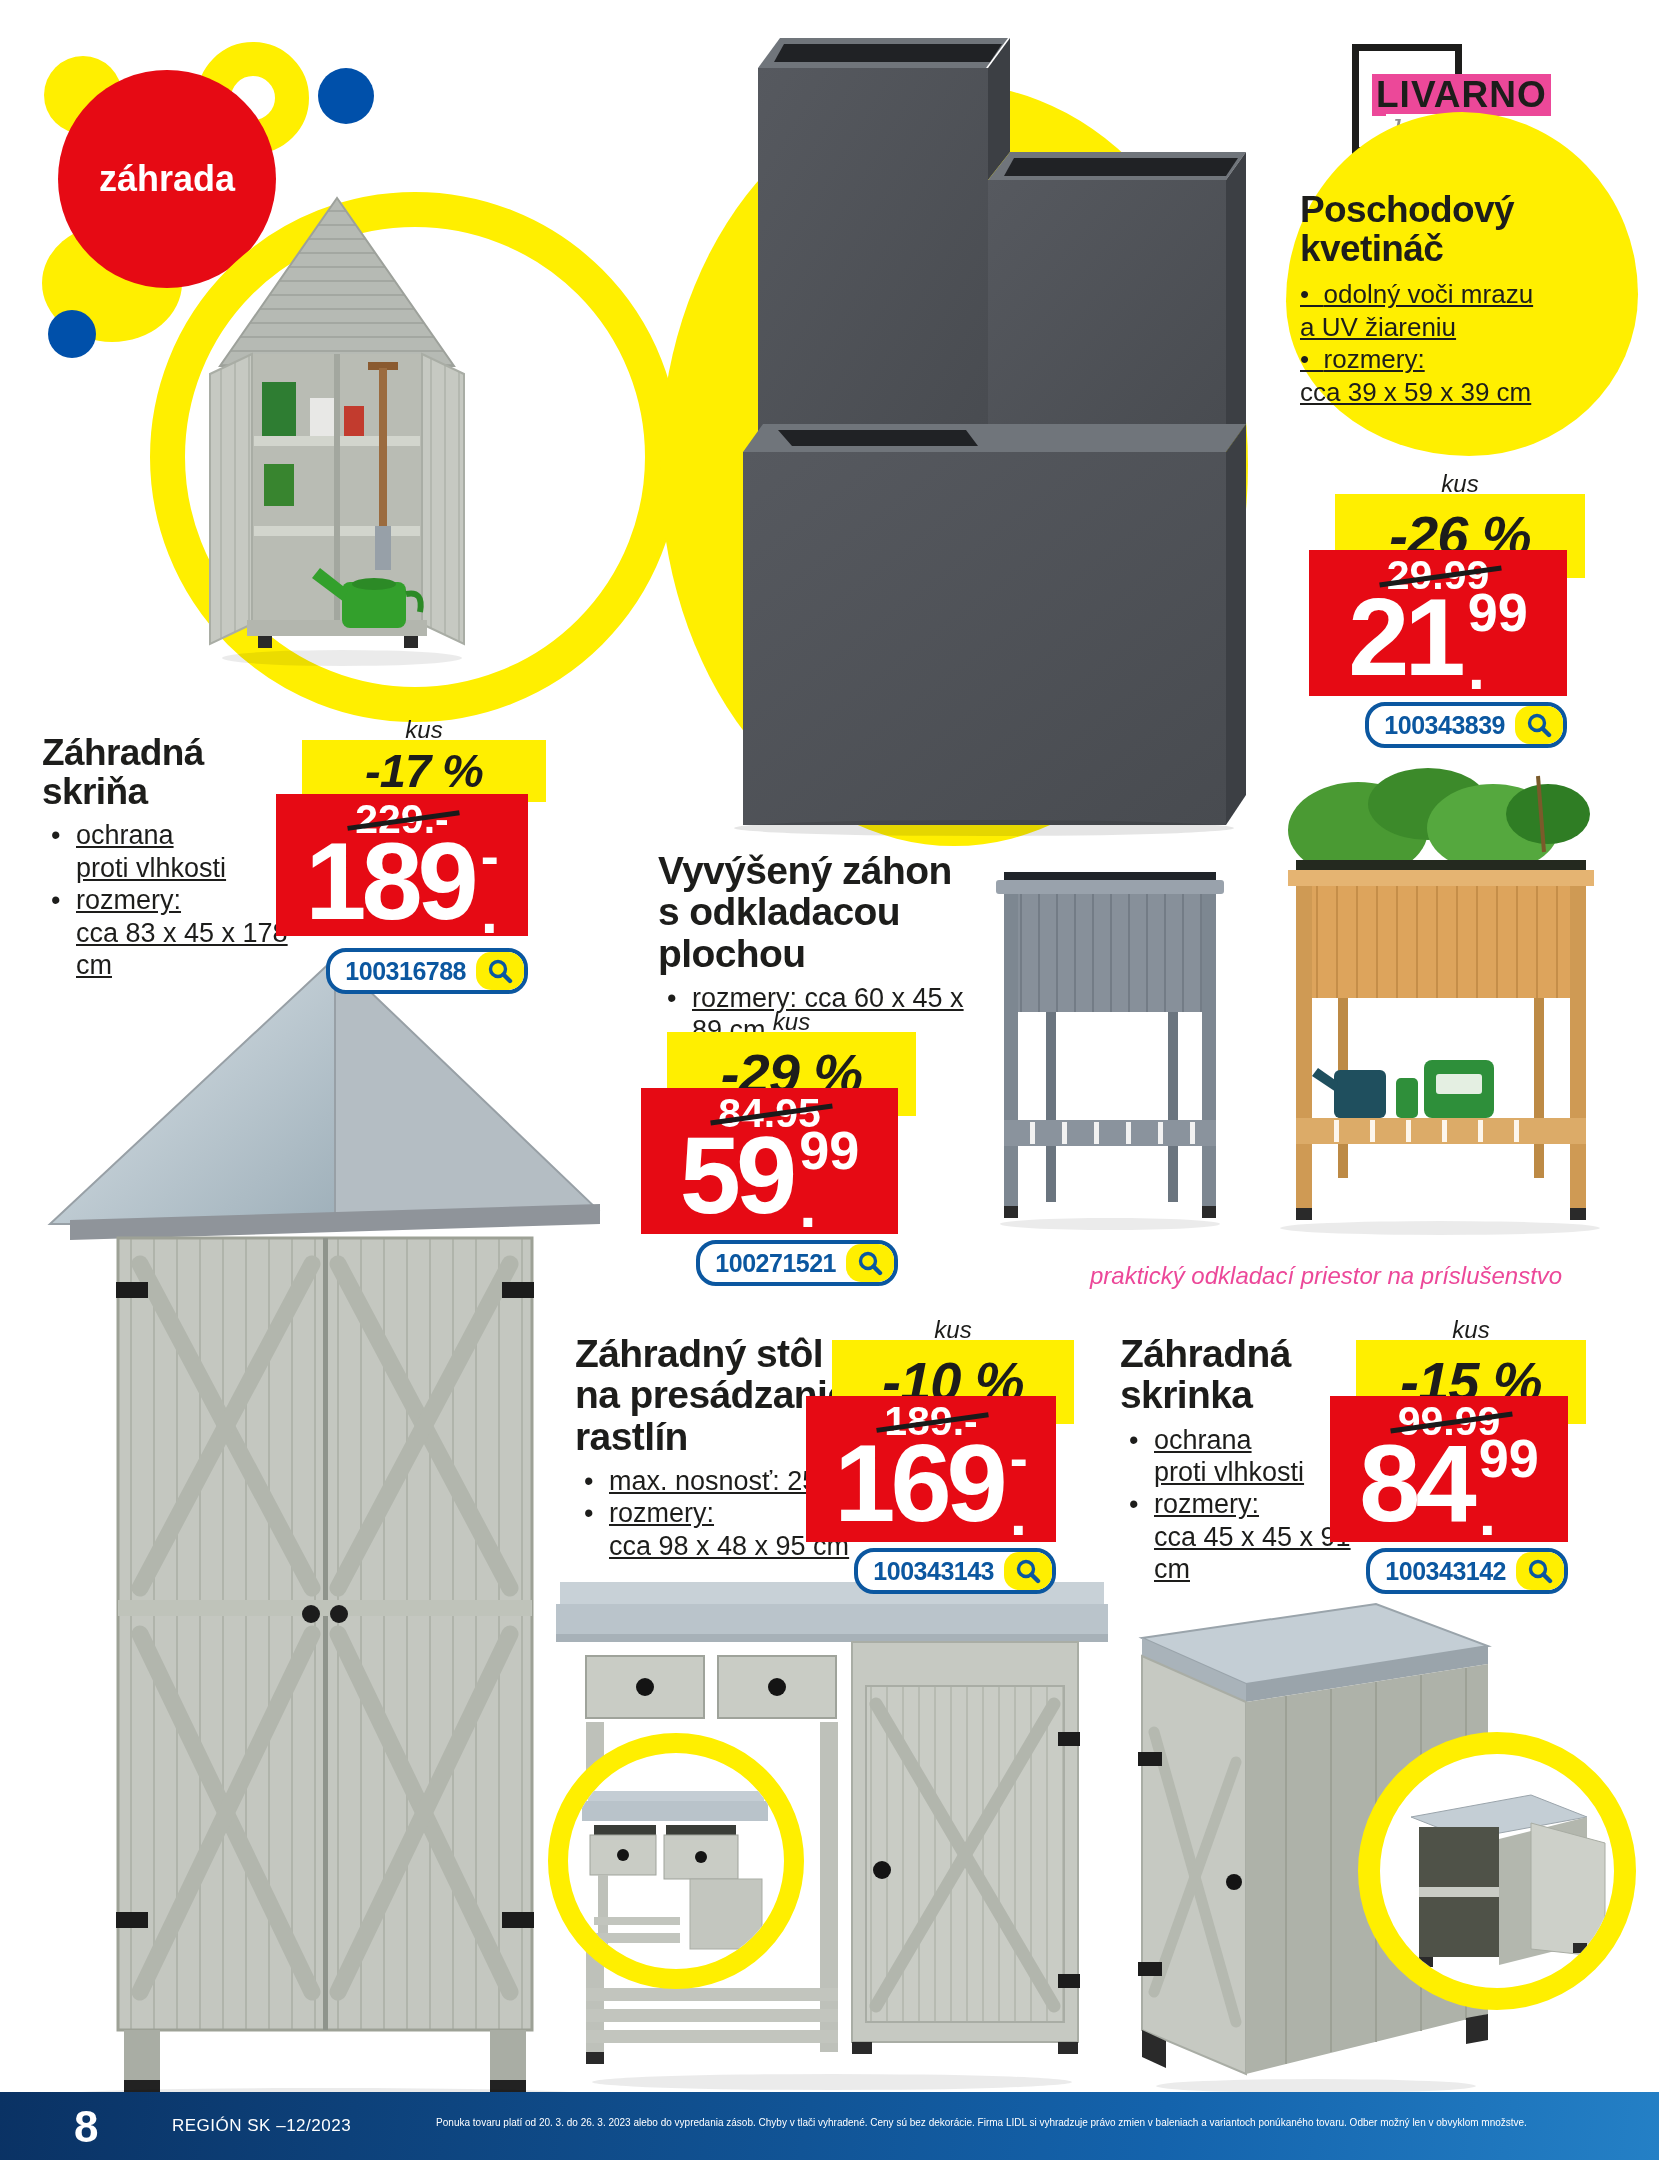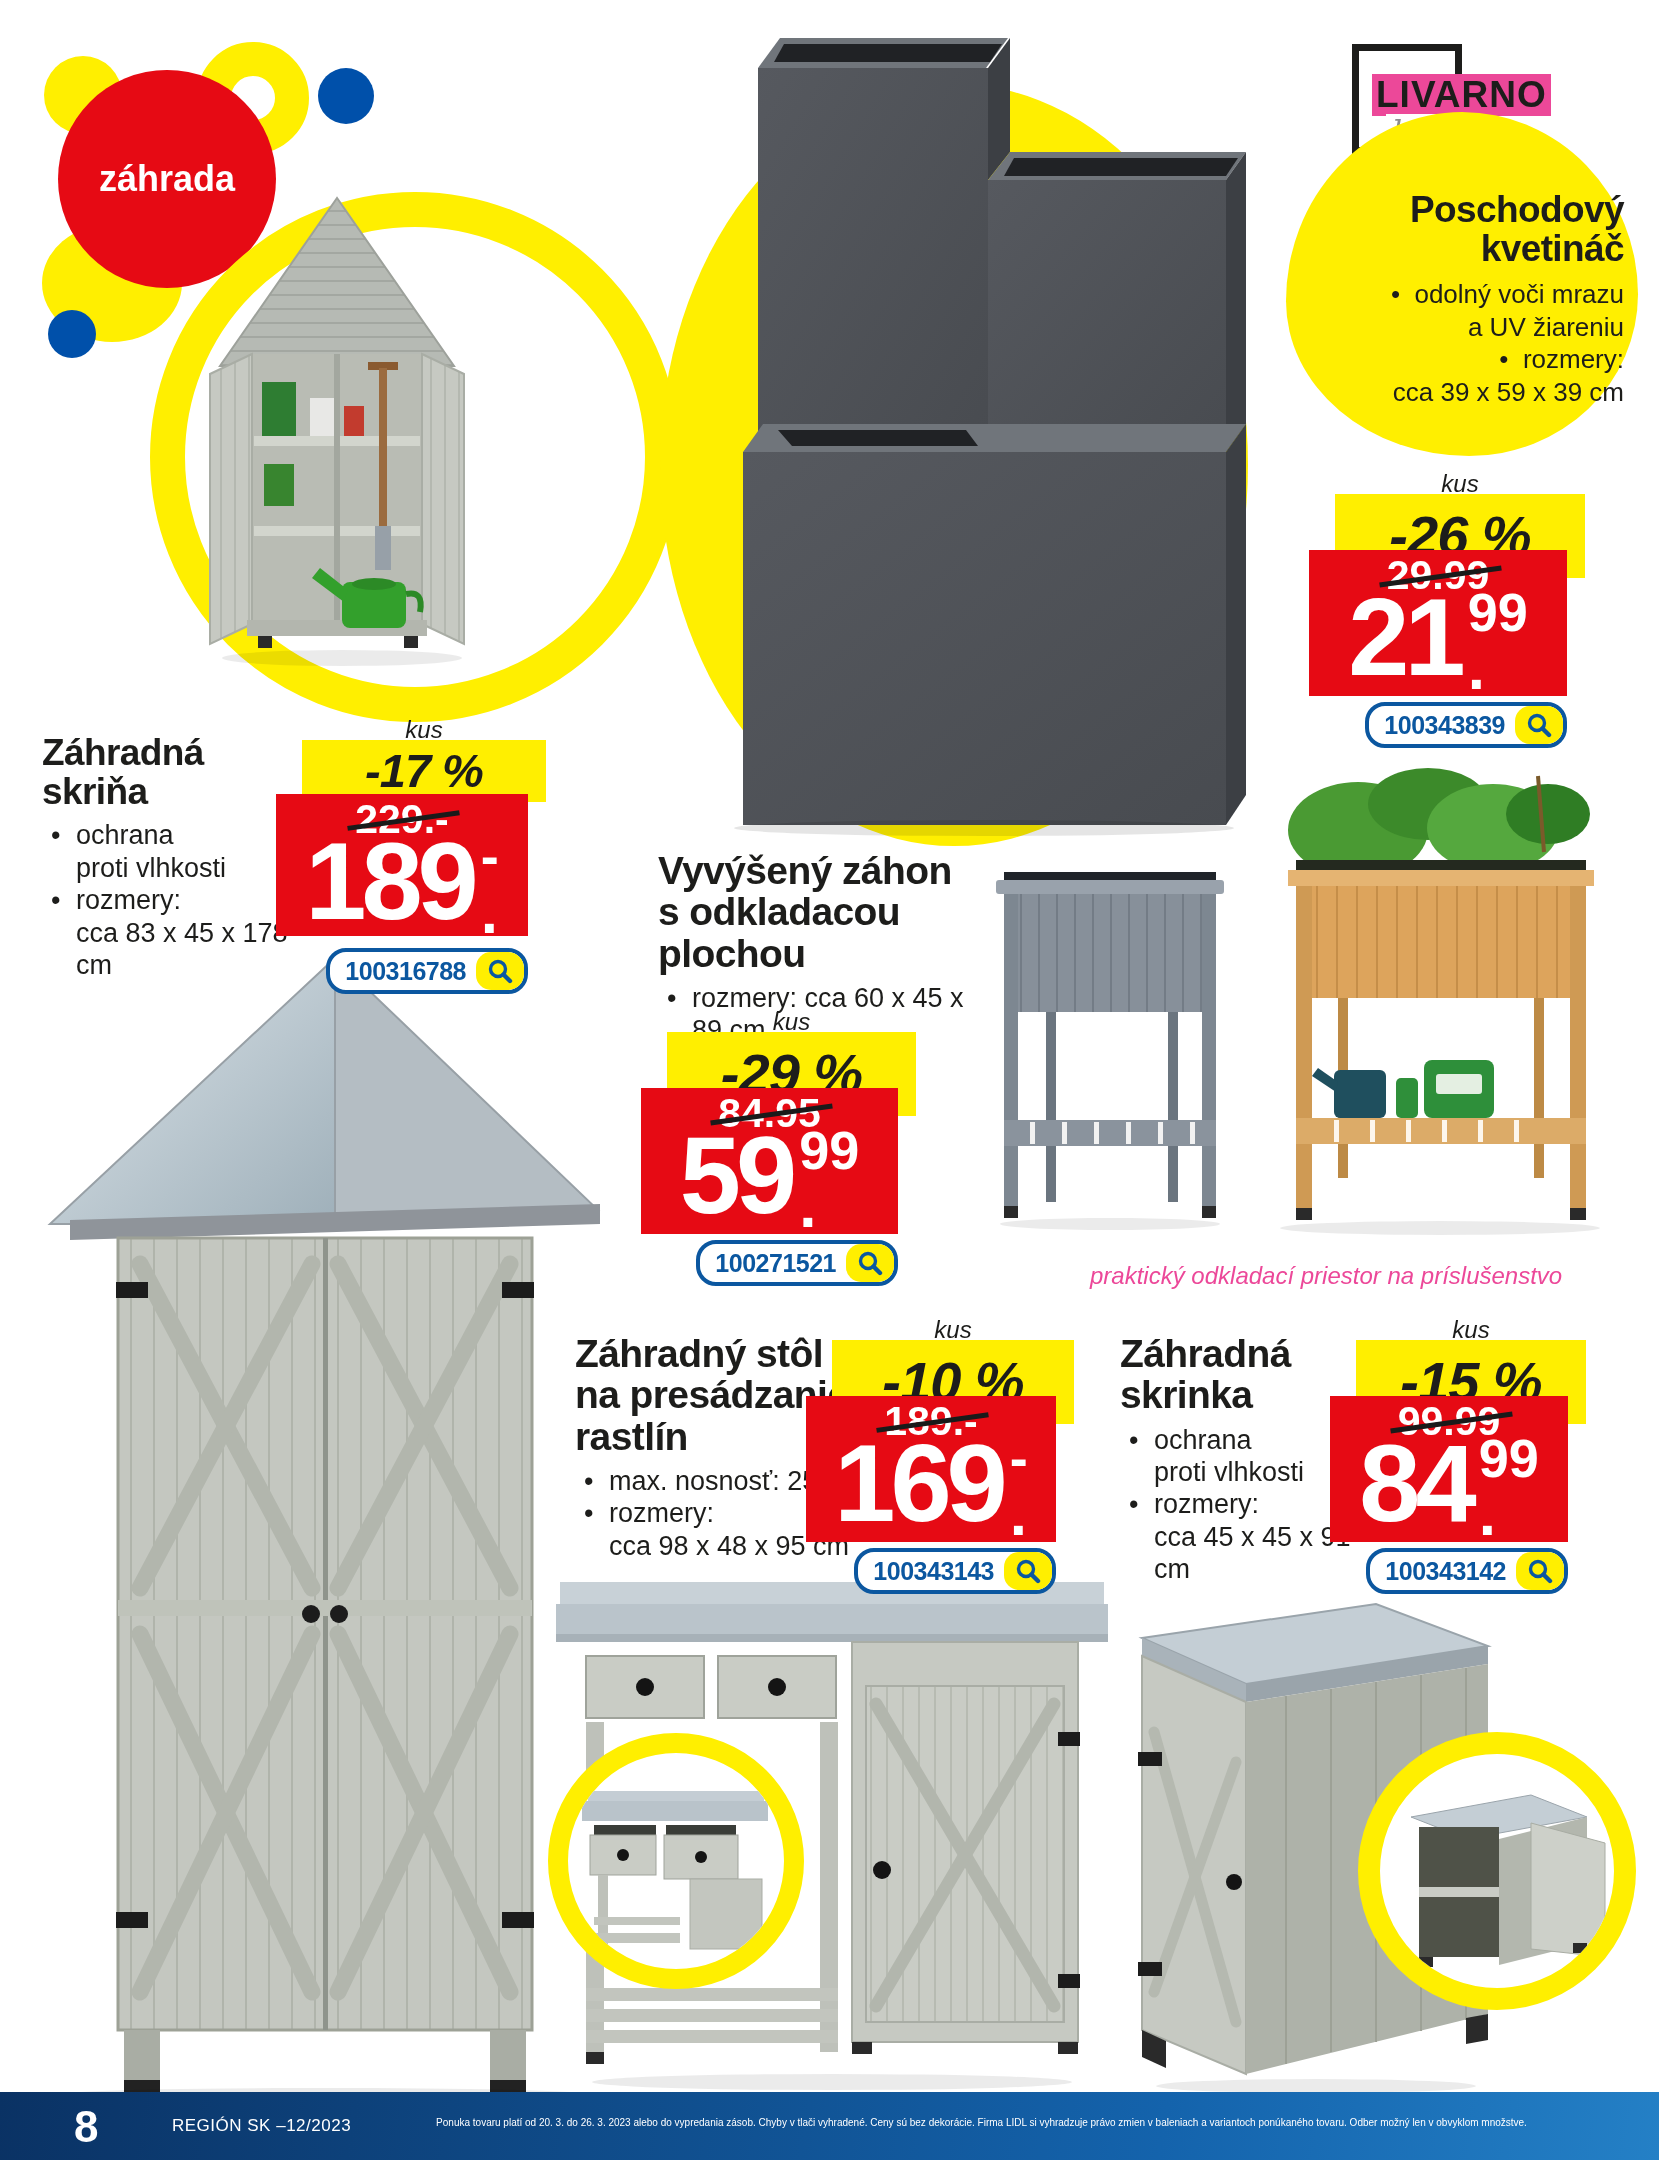--- a/index.html
+++ b/index.html
@@ -21,23 +21,23 @@
   .logo{width:210px;height:130px;}
   .logo .frame{position:absolute;left:0;top:8;width:96px;height:96px;border:7px solid #1d1d1b;top:8px;}
   .logo .word{position:absolute;left:20px;top:38px;background:#ec4899;padding:0 4px;
               font-size:37px;font-weight:bold;letter-spacing:1px;color:#1d1d1b;}
   .logo .sub{position:absolute;left:34px;top:78px;background:#fff;padding:0 6px;
              font-family:"DejaVu Serif",serif;font-style:italic;font-size:31px;color:#8d8d8d;}
 
   
   .ptitle{font-weight:bold;font-size:37px;line-height:1.06;letter-spacing:-0.6px;color:#1d1d1b;}
   .bullets{margin-top:8px;font-size:27px;line-height:1.2;}
-  .bline{padding-left:34px;position:relative;}
+  .bline{padding-left:34px;position:relative;text-decoration:underline;}
   .bline.b::before{content:"•";position:absolute;left:9px;}
-  .centered{text-align:right;}
+  .centered{text-align:left;}
   .centered .ptitle{font-size:37px;}
   .centered .bullets{font-size:26px;line-height:1.25;margin-top:10px;}
   .centered .bline{padding-left:0;}
   .centered .bline.b::before{content:"•\00a0\00a0";position:static;}
 
   
   .stack{position:absolute;}
   .stack .kus{position:absolute;top:0;left:26px;right:-18px;text-align:center;
               font-style:italic;font-size:24px;color:#1d1d1b;}
   .stack .disc{position:absolute;top:24px;left:26px;right:-18px;height:84px;background:#ffef00;

